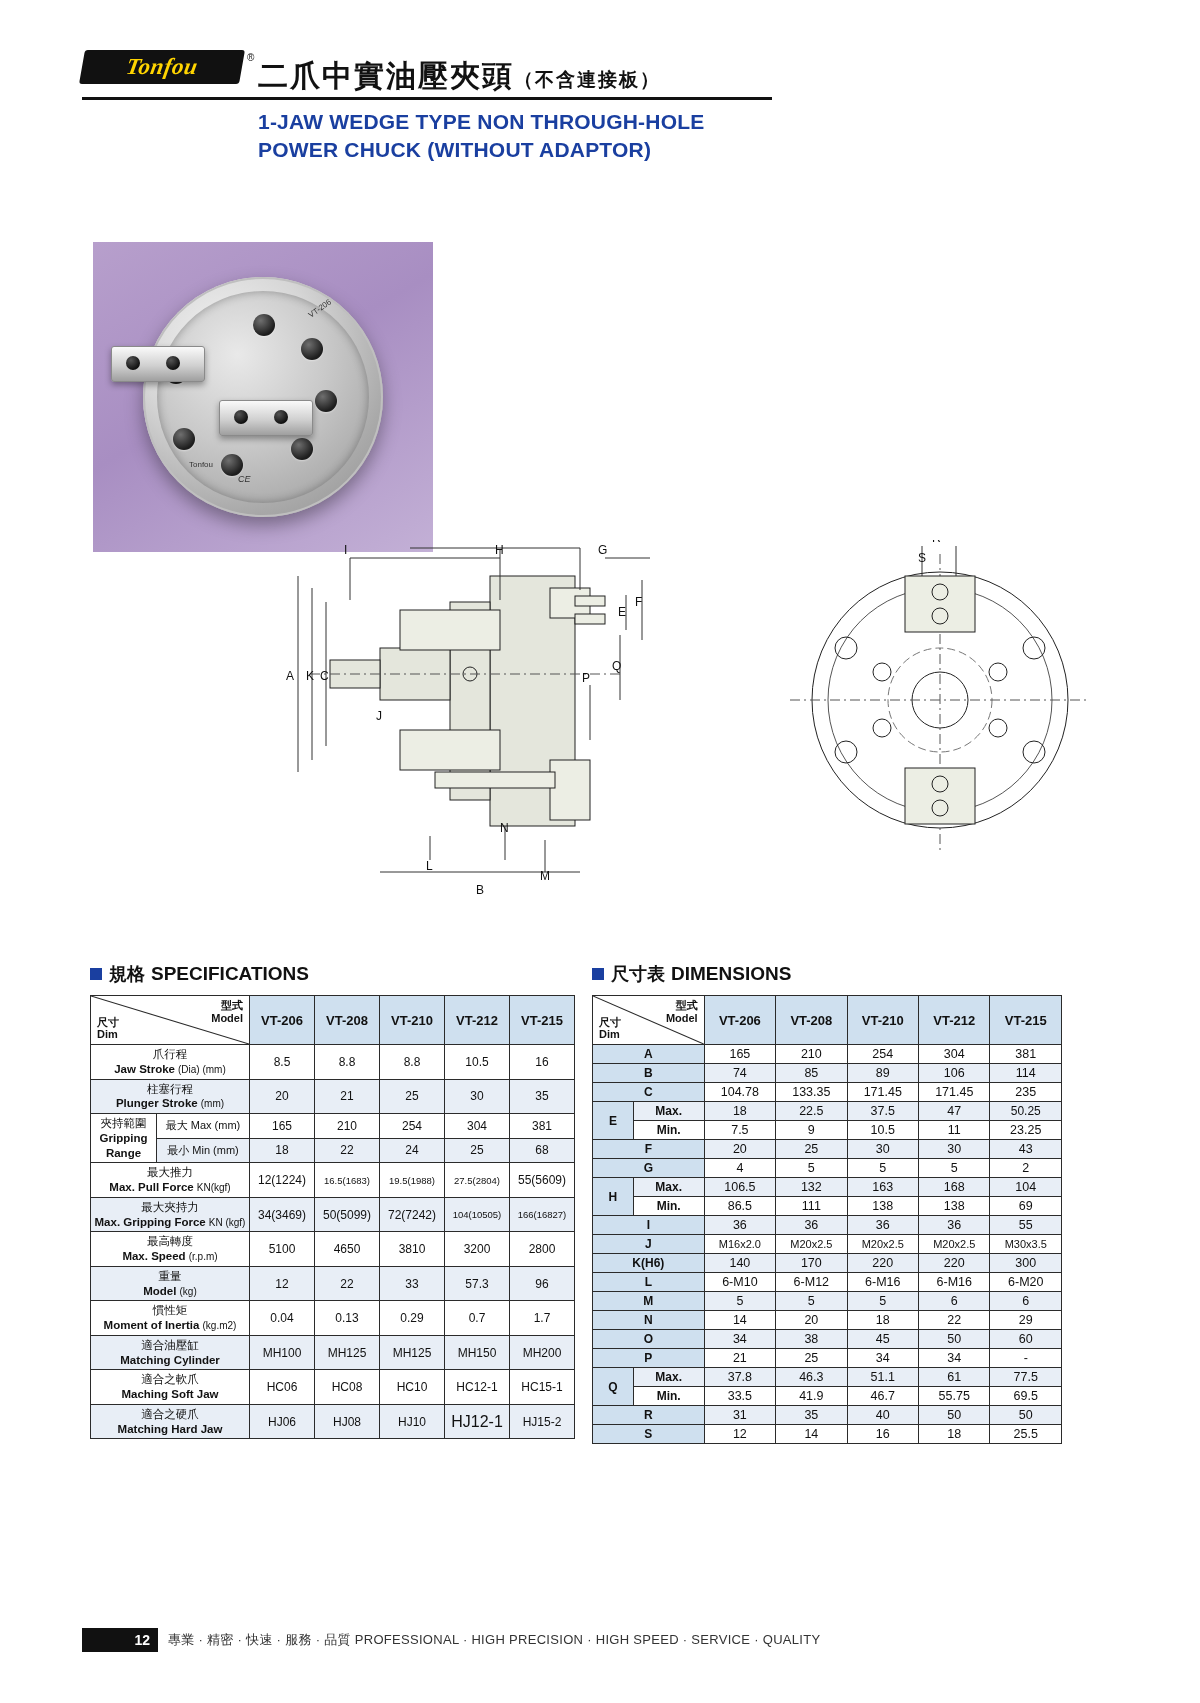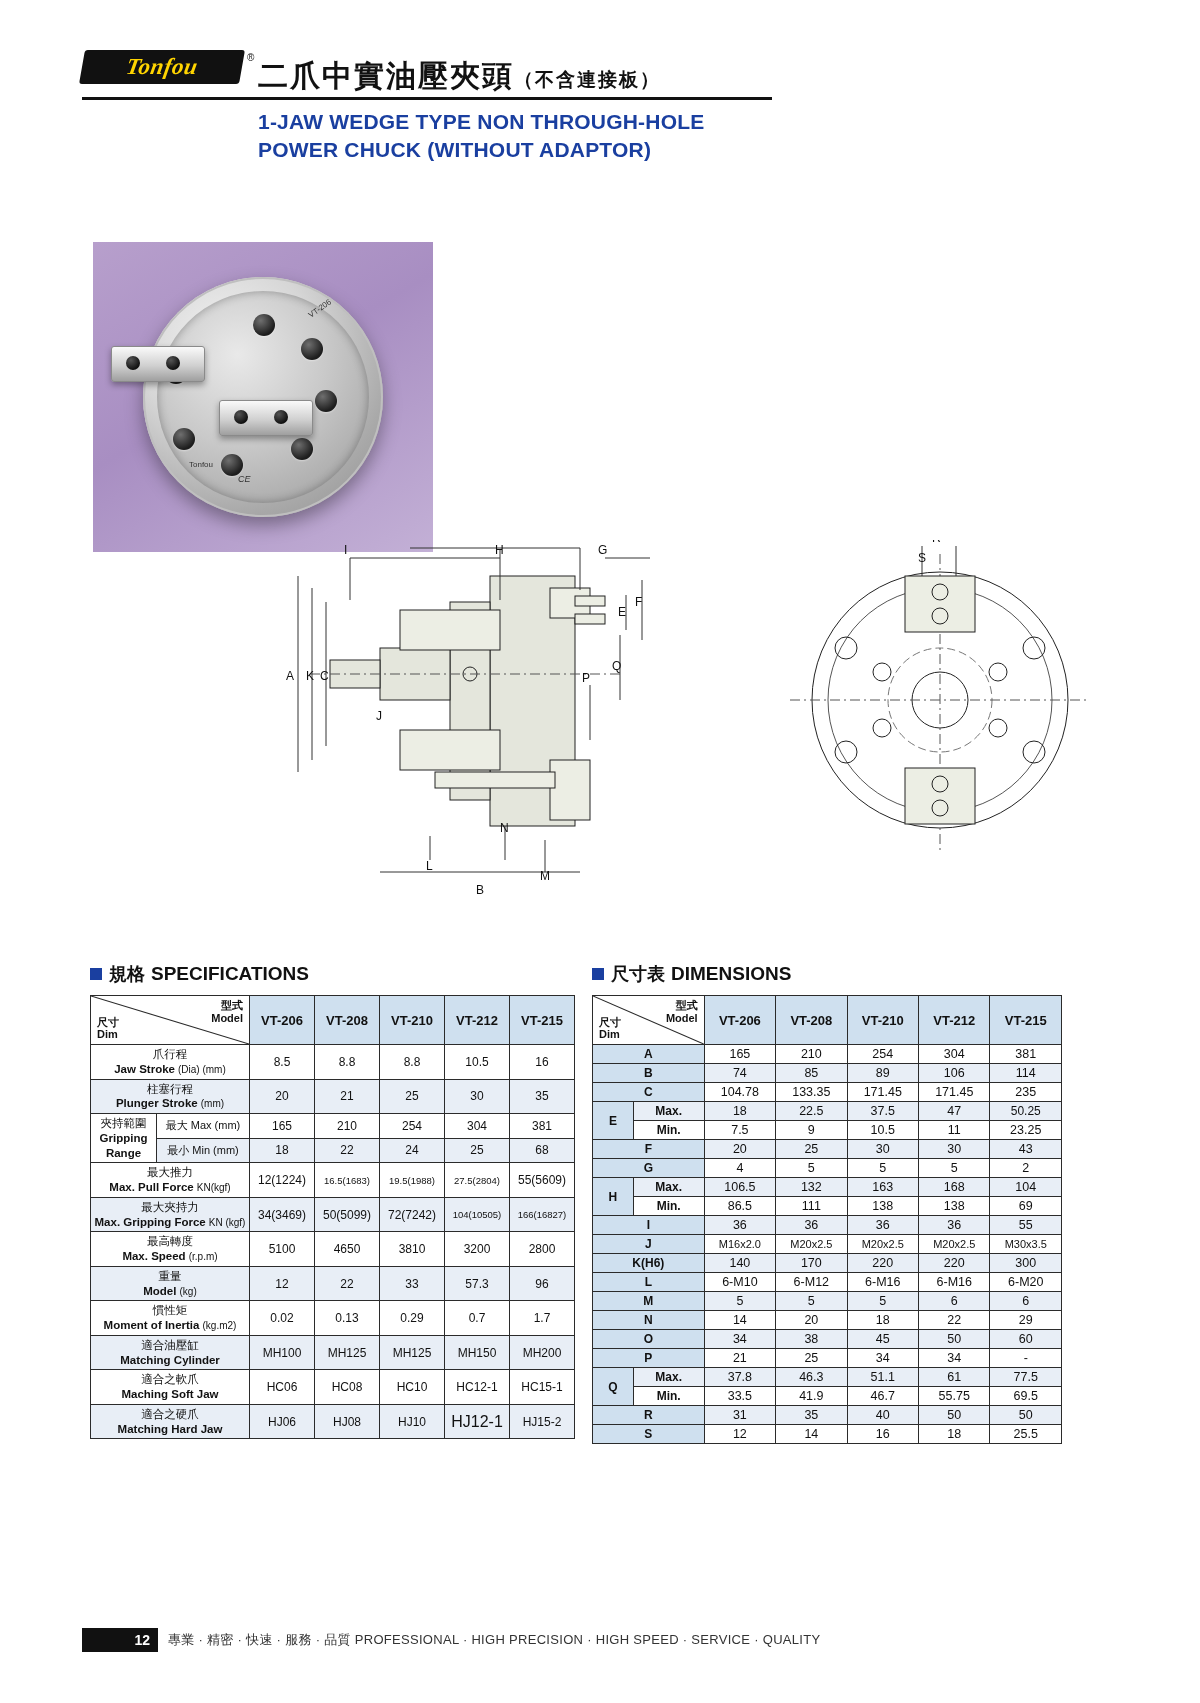--- a/index.html
+++ b/index.html
@@ -335,21 +335,21 @@
         <tr>
           <td colspan="2" class="lbl alt"><span class="cn">重量</span><br><b>Model</b> <span class="u">(kg)</span></td>
           <td class="alt" style="width:58px;font-size:12px">12</td>
           <td class="alt" style="width:58px;font-size:12px">22</td>
           <td class="alt" style="width:58px;font-size:12px">33</td>
           <td class="alt" style="width:58px;font-size:12px">57.3</td>
           <td class="alt" style="width:58px;font-size:12px">96</td>
         </tr>
         <tr>
           <td colspan="2" class="lbl"><span class="cn">慣性矩</span><br><b>Moment of Inertia</b> <span class="u">(kg.m2)</span></td>
-          <td class="" style="width:58px;font-size:12px">0.02</td>
+          <td class="" style="width:58px;font-size:12px">0.04</td>
           <td class="" style="width:58px;font-size:12px">0.13</td>
           <td class="" style="width:58px;font-size:12px">0.29</td>
           <td class="" style="width:58px;font-size:12px">0.7</td>
           <td class="" style="width:58px;font-size:12px">1.7</td>
         </tr>
         <tr>
           <td colspan="2" class="lbl alt"><span class="cn">適合油壓缸</span><br><b>Matching Cylinder</b> <span class="u"></span></td>
           <td class="alt" style="width:58px;font-size:12px">MH100</td>
           <td class="alt" style="width:58px;font-size:12px">MH125</td>
           <td class="alt" style="width:58px;font-size:12px">MH125</td>

